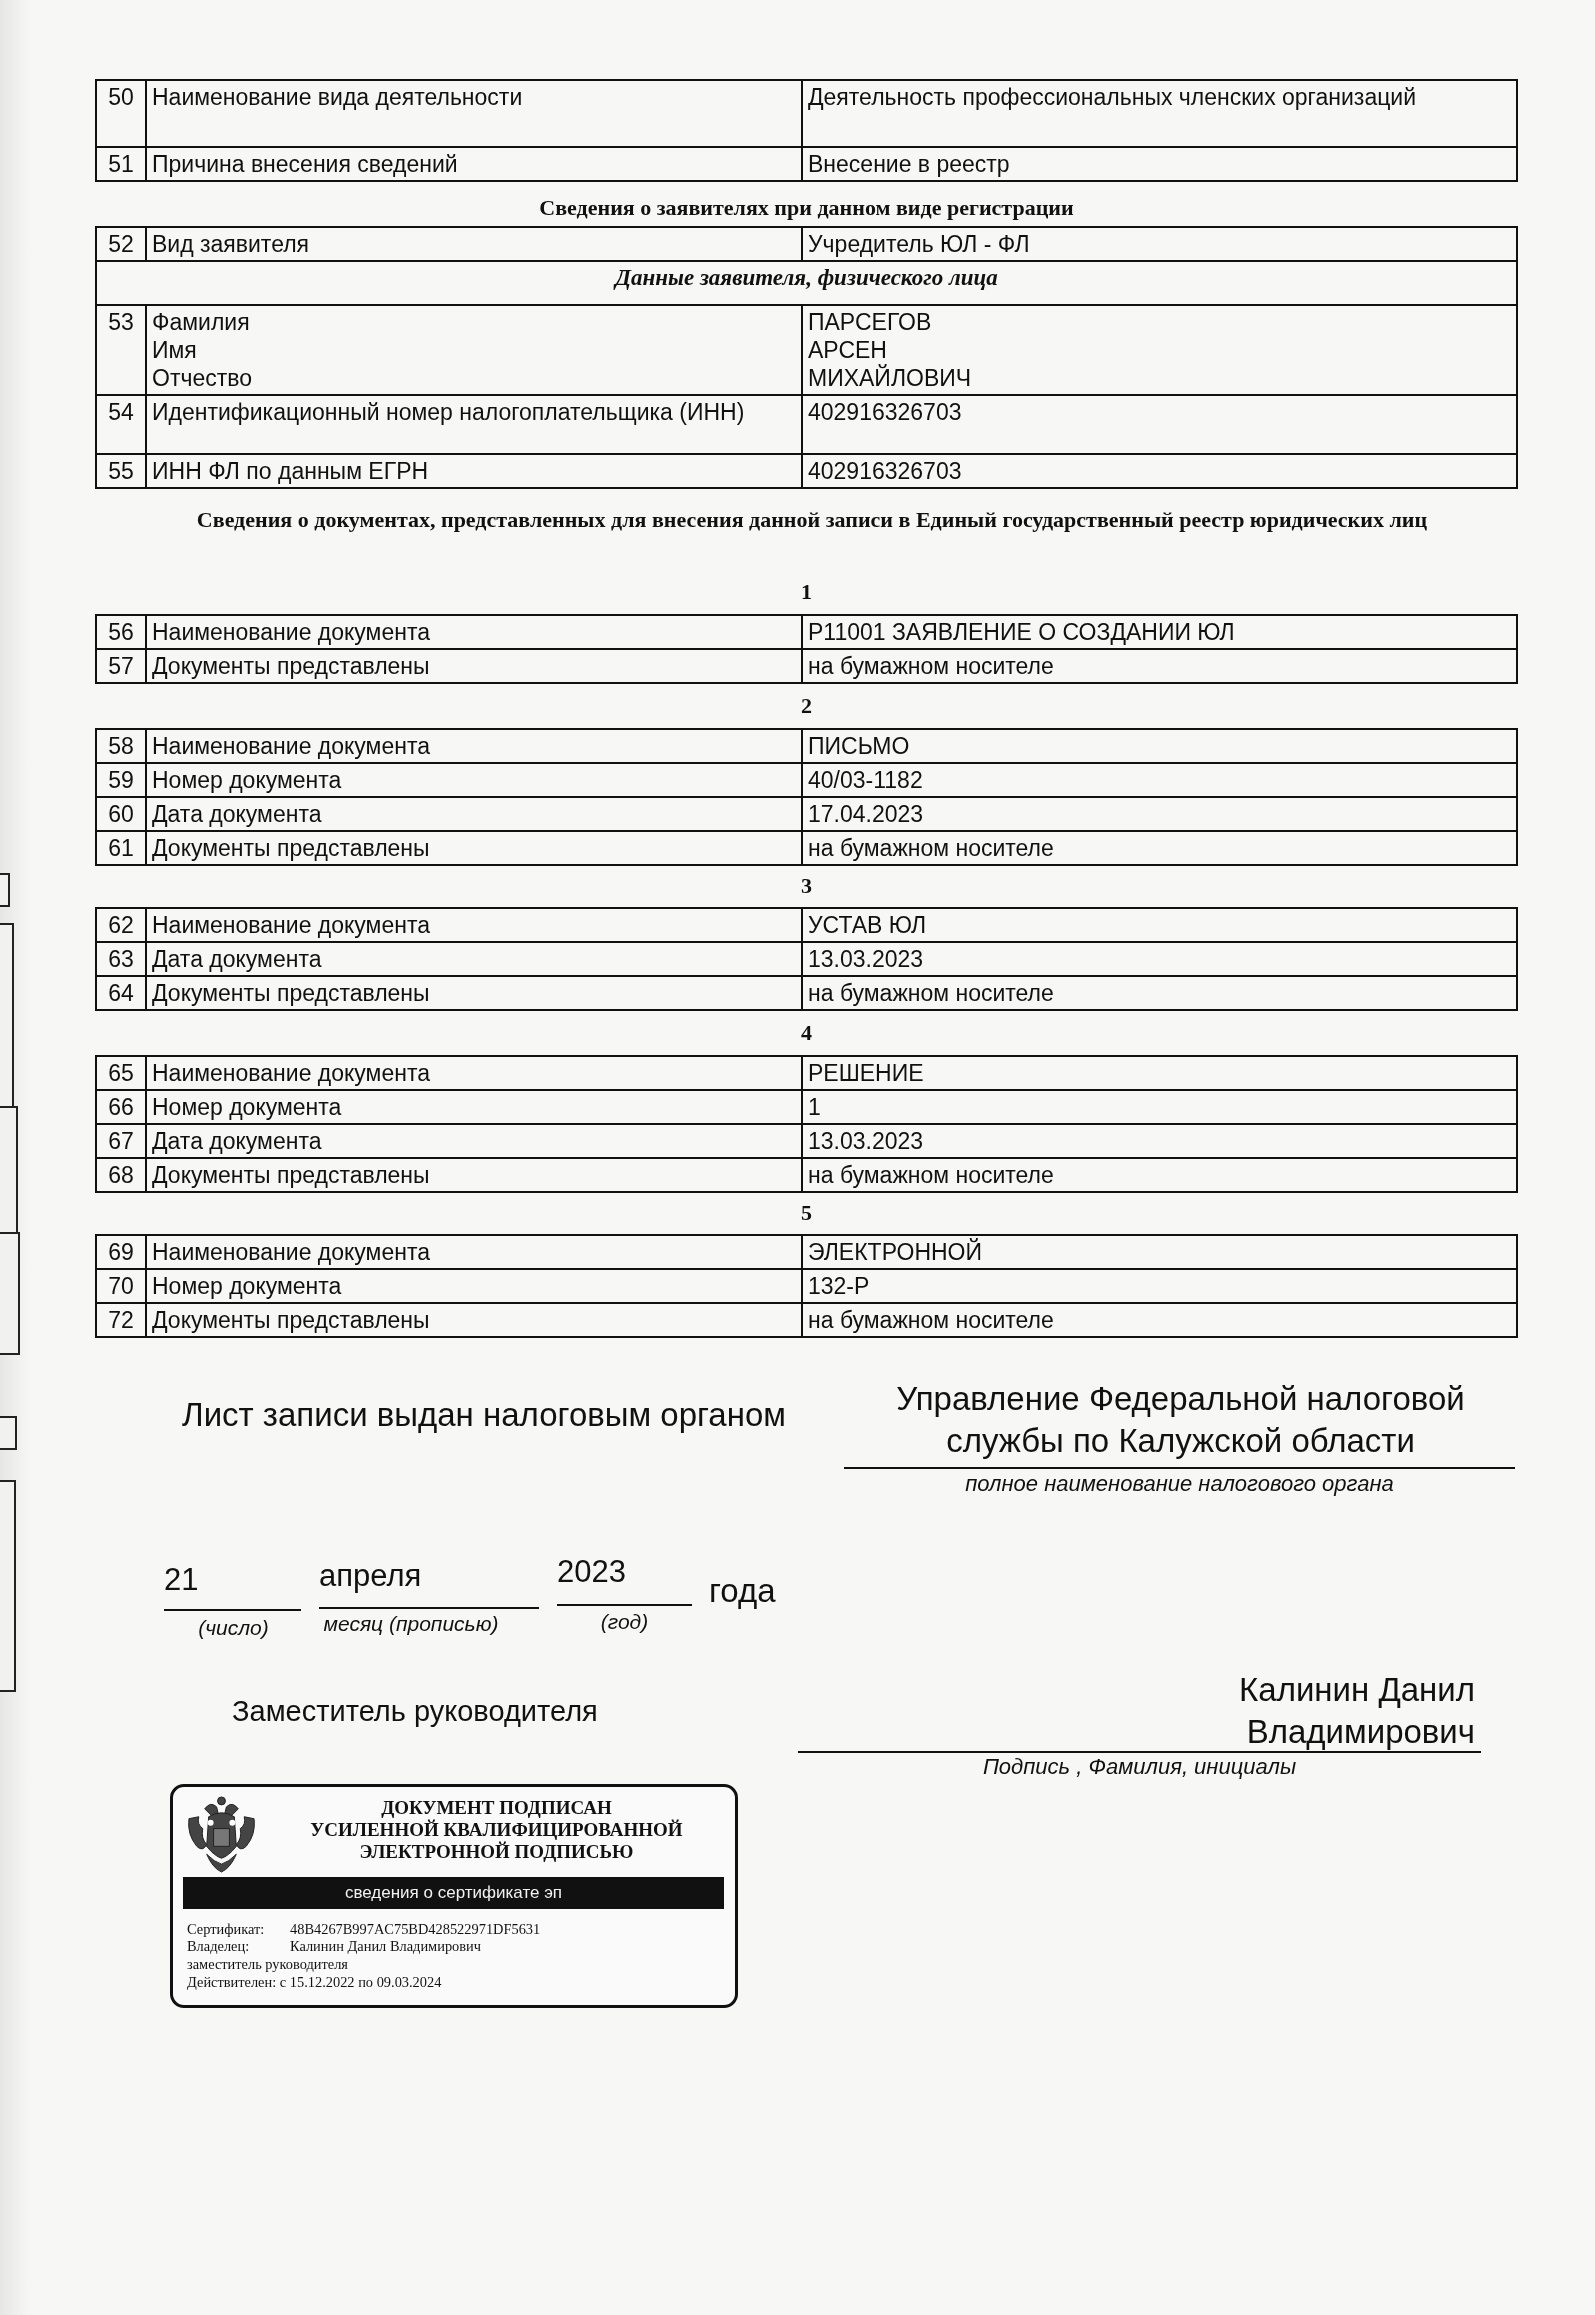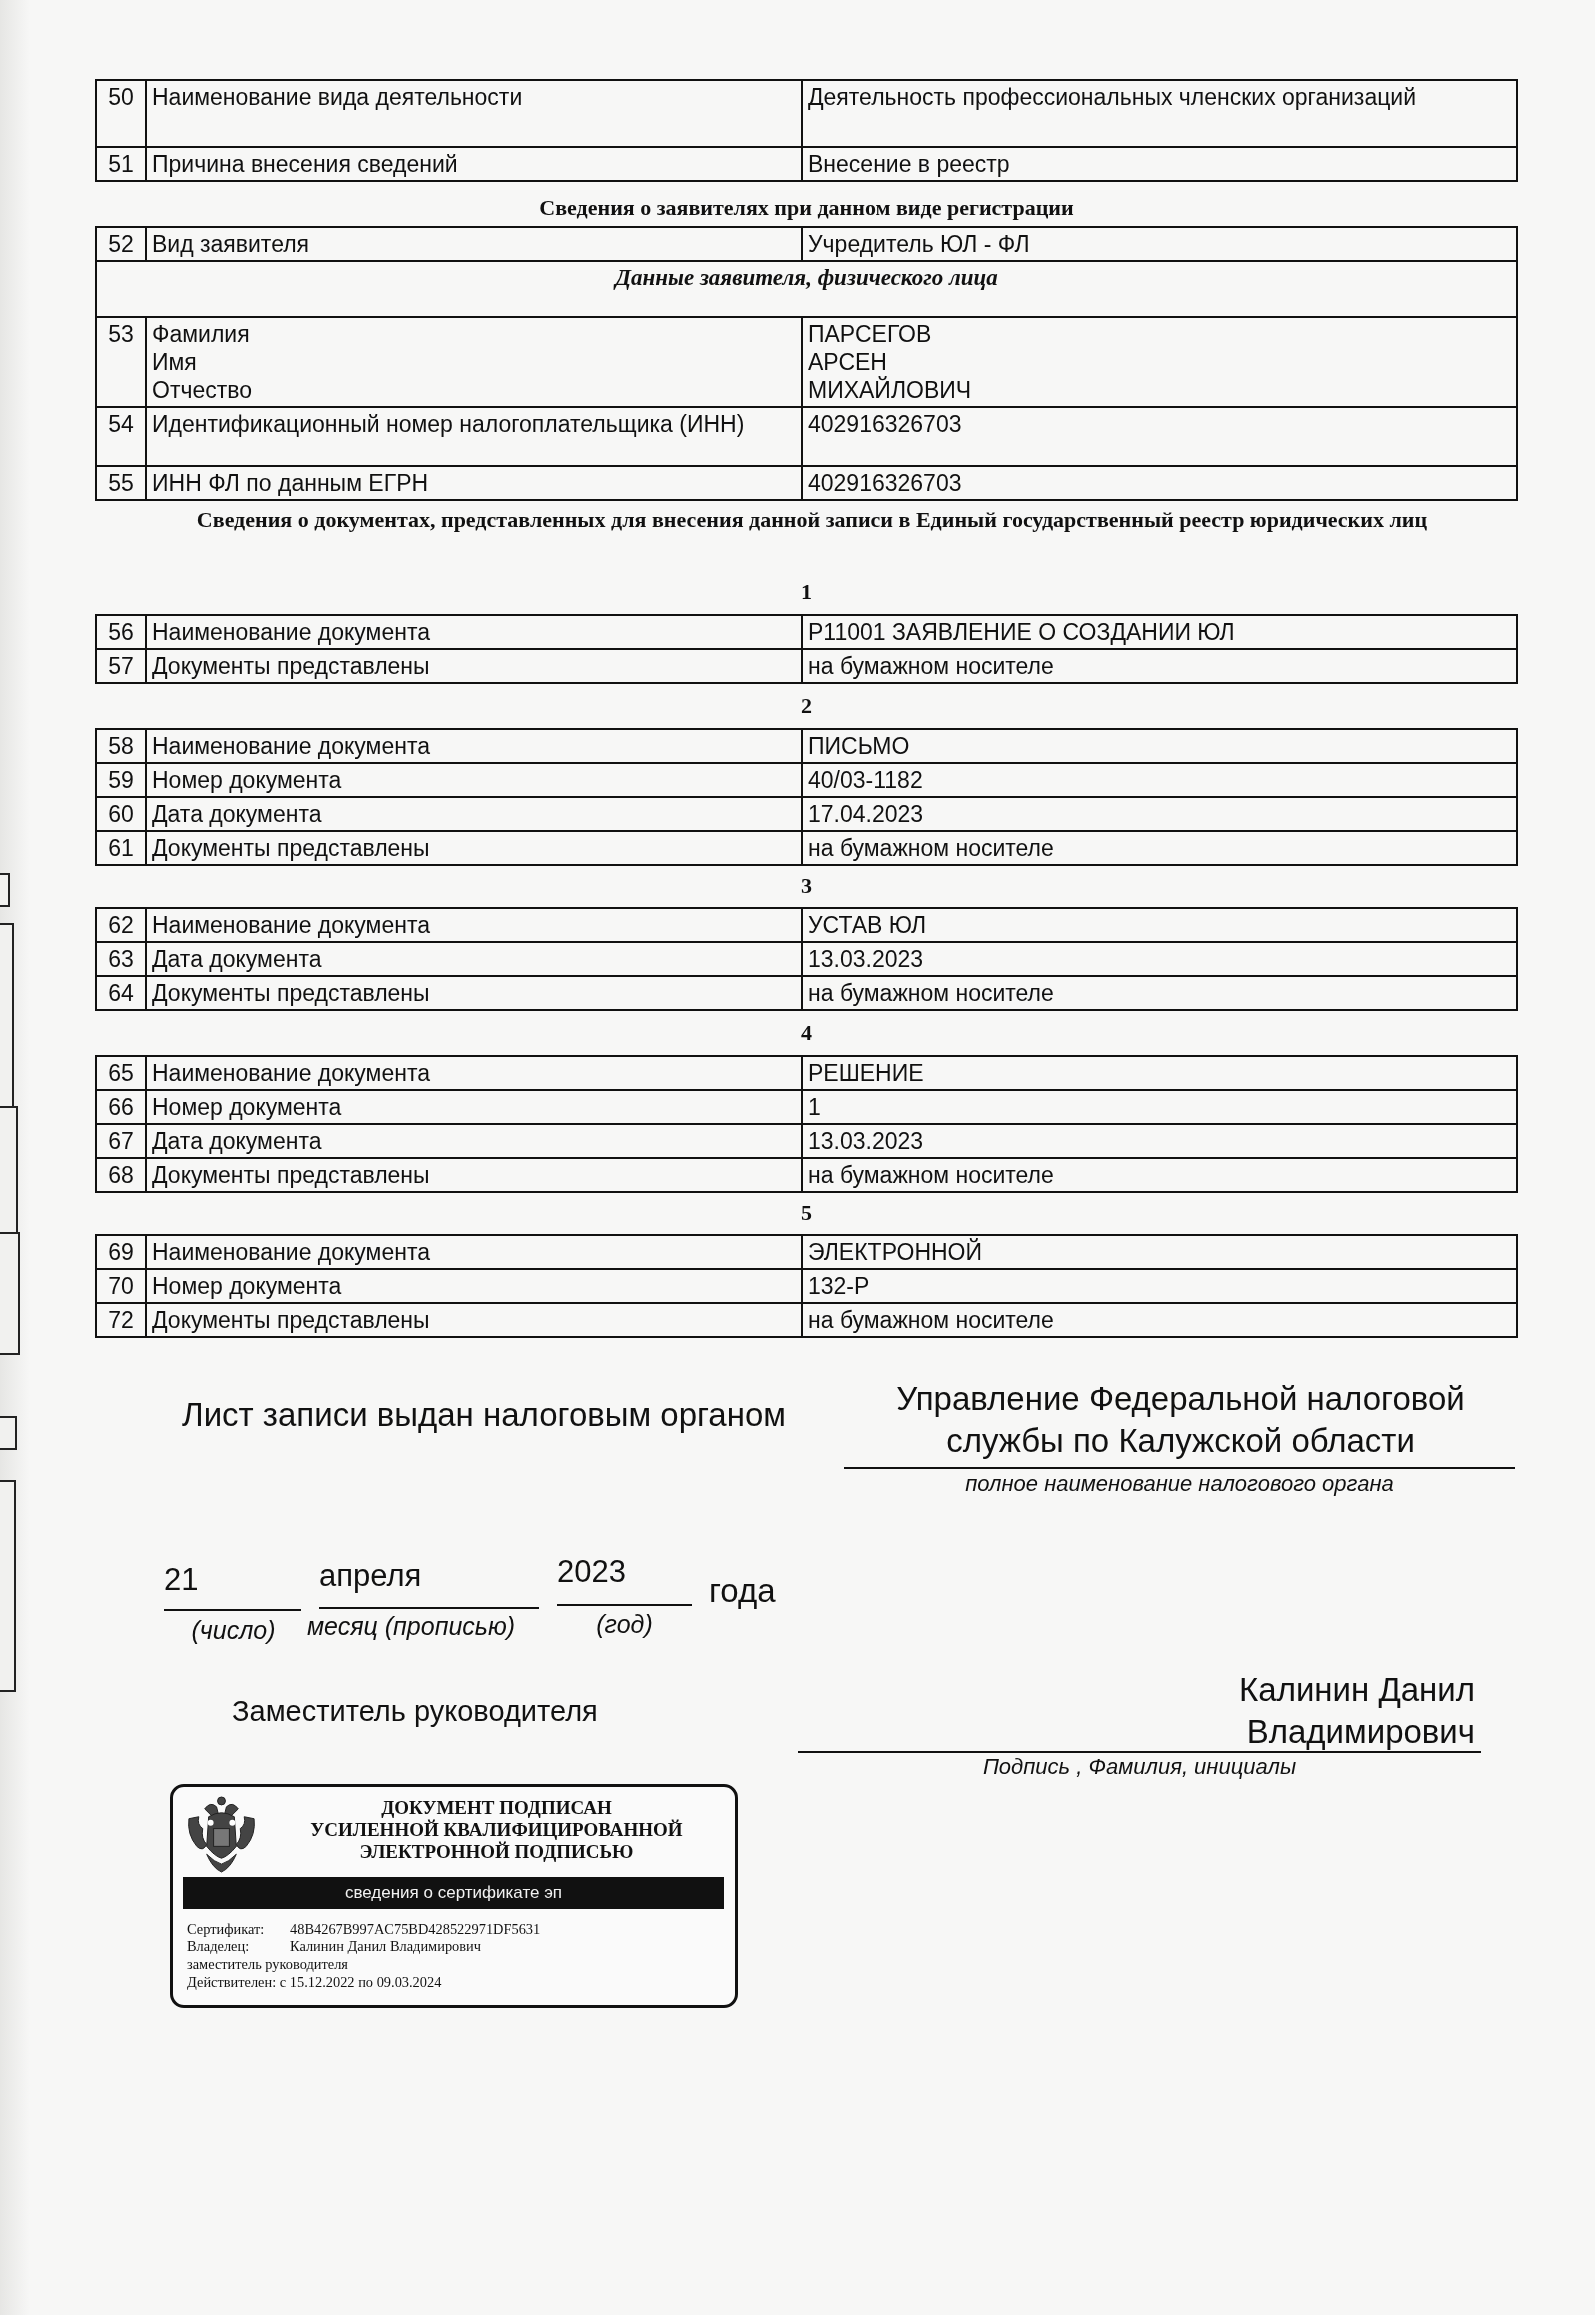--- a/index.html
+++ b/index.html
@@ -30,21 +30,21 @@
   .doc-index {
     position: absolute; left: 95px; width: 1423px; text-align: center;
     font-family: "Liberation Serif", serif; font-weight: bold; font-size: 22px;
   }
   .issued-label { position: absolute; left: 170px; top: 1396px; font-size: 33px; margin-left: 12px; }
   .authority-name { position: absolute; left: 844px; top: 1378px; width: 673px; text-align: center; font-size: 33px; line-height: 42px; }
   .authority-line { position: absolute; left: 844px; top: 1467px; width: 671px; border-top: 2.5px solid #111; }
   .authority-caption { position: absolute; left: 844px; top: 1471px; width: 671px; text-align: center; font-style: italic; font-size: 22px; }
   .date-val { position: absolute; font-size: 31px; }
   .date-line { position: absolute; border-top: 2px solid #111; }
-  .date-cap { position: absolute; text-align: center; font-style: italic; font-size: 25px; }
+  .date-cap { position: absolute; text-align: center; font-style: italic; font-size: 21px; }
   .year-word { position: absolute; left: 709px; top: 1572px; font-size: 33px; }
   .position-label { position: absolute; left: 232px; top: 1695px; font-size: 29px; }
   .signer-name { position: absolute; left: 990px; top: 1669px; width: 485px; text-align: right; font-size: 33px; line-height: 42px; }
   .signer-line { position: absolute; left: 798px; top: 1751px; width: 683px; border-top: 2.5px solid #111; }
   .signer-caption { position: absolute; left: 798px; top: 1754px; width: 683px; text-align: center; font-style: italic; font-size: 22px; }
   .stamp {
     position: absolute; left: 170px; top: 1784px; width: 562px; height: 218px;
     border: 3px solid #111; border-radius: 14px; background: #fafafa;
     font-family: "Liberation Serif", serif;
   }
@@ -84,21 +84,21 @@
 
 <div class="section-title" style="top:193px;">Сведения о заявителях при данном виде регистрации</div>
 
 <table class="table" style="top:226px;">
   <tbody>
       <tr style="height:34px;">
     <td class="num">52</td>
     <td class="lbl">Вид заявителя</td>
     <td class="val">Учредитель ЮЛ - ФЛ</td>
   </tr>
-  <tr style="height:56px;">
+  <tr style="height:44px;">
     <td colspan="3" class="subhead">Данные заявителя, физического лица</td>
   </tr>
   <tr>
     <td class="num">53</td>
     <td class="lbl">
       <div>Фамилия</div>
       <div>Имя</div>
       <div>Отчество</div>
     </td>
     <td class="val">

